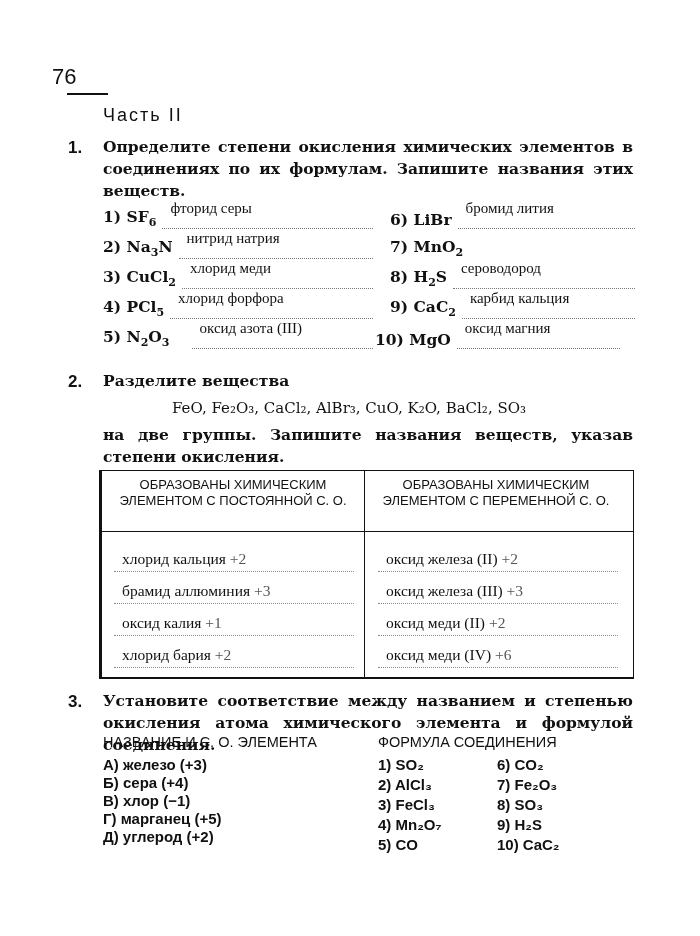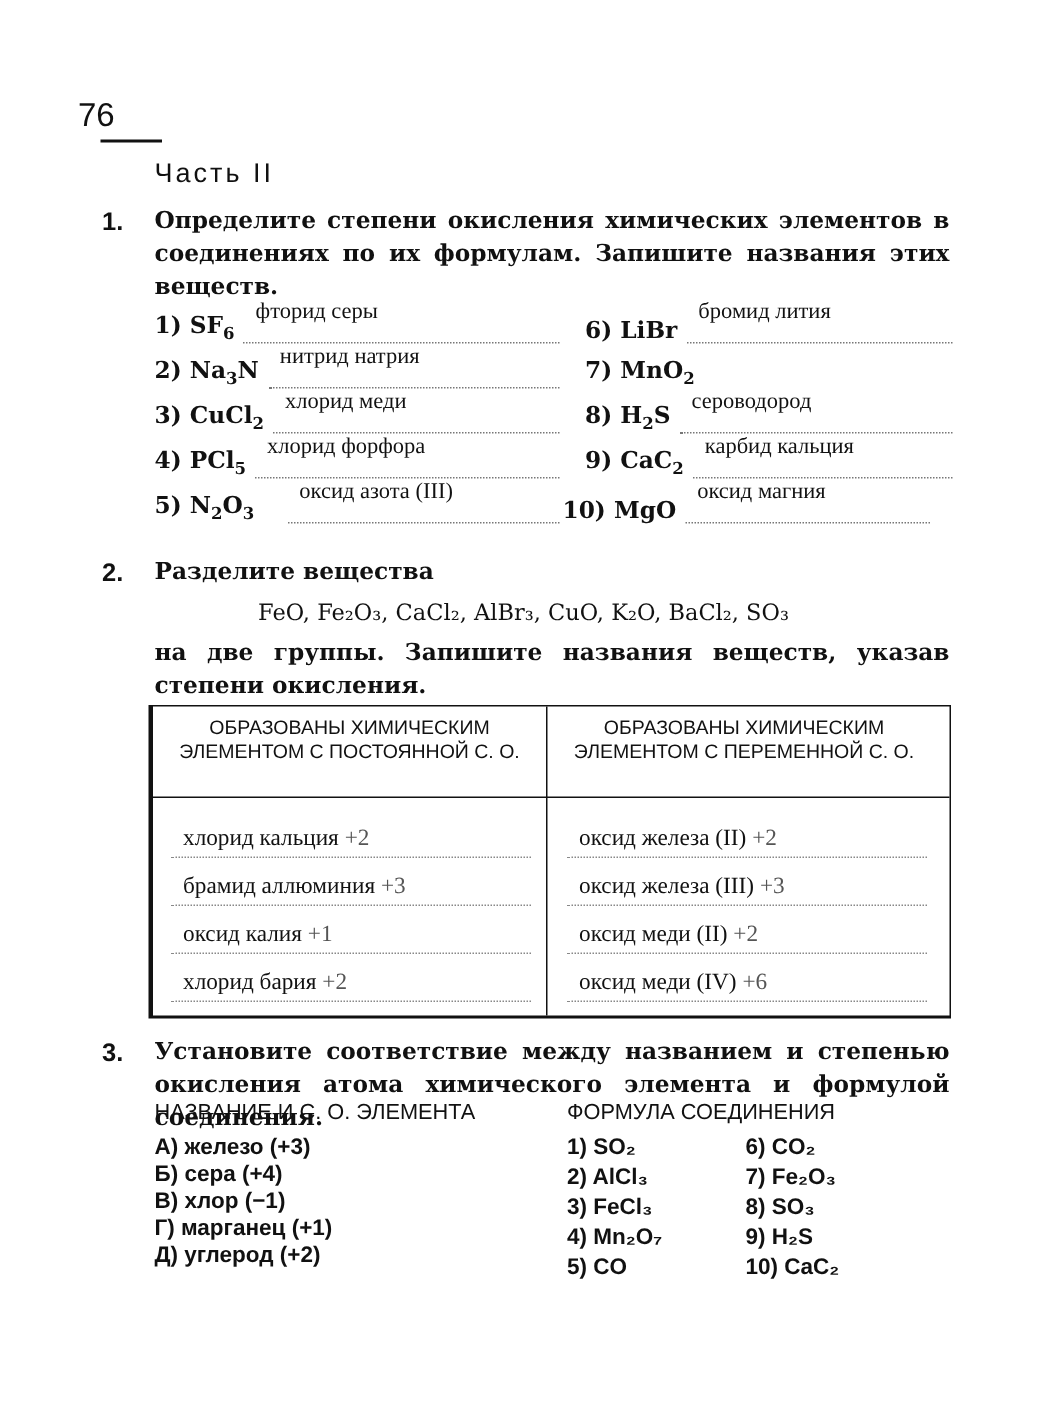--- a/index.html
+++ b/index.html
@@ -143,21 +143,21 @@
 </div>
 
 <div class="task-num" style="top:692px;">3.</div>
 <div class="task-text" style="top:690px;">Установите соответствие между названием и степенью окисления атома химического элемента и формулой соединения.</div>
 <div class="col-header" style="left:103px;">Название и с. о. элемента</div>
 <div class="col-header" style="left:378px;">Формула соединения</div>
 <div id="task3-lists">
     <div class="match-item" style="left: 103px; top: 756px;">А) железо (+3)</div>
     <div class="match-item" style="left: 103px; top: 774px;">Б) сера (+4)</div>
     <div class="match-item" style="left: 103px; top: 792px;">В) хлор (−1)</div>
-    <div class="match-item" style="left: 103px; top: 810px;">Г) марганец (+1)</div>
+    <div class="match-item" style="left: 103px; top: 810px;">Г) марганец (+5)</div>
     <div class="match-item" style="left: 103px; top: 828px;">Д) углерод (+2)</div>
     <div class="match-item" style="left: 378px; top: 756px;">1) SO₂</div>
     <div class="match-item" style="left: 378px; top: 776px;">2) AlCl₃</div>
     <div class="match-item" style="left: 378px; top: 796px;">3) FeCl₃</div>
     <div class="match-item" style="left: 378px; top: 816px;">4) Mn₂O₇</div>
     <div class="match-item" style="left: 378px; top: 836px;">5) CO</div>
     <div class="match-item" style="left: 497px; top: 756px;">6) CO₂</div>
     <div class="match-item" style="left: 497px; top: 776px;">7) Fe₂O₃</div>
     <div class="match-item" style="left: 497px; top: 796px;">8) SO₃</div>
     <div class="match-item" style="left: 497px; top: 816px;">9) H₂S</div>

